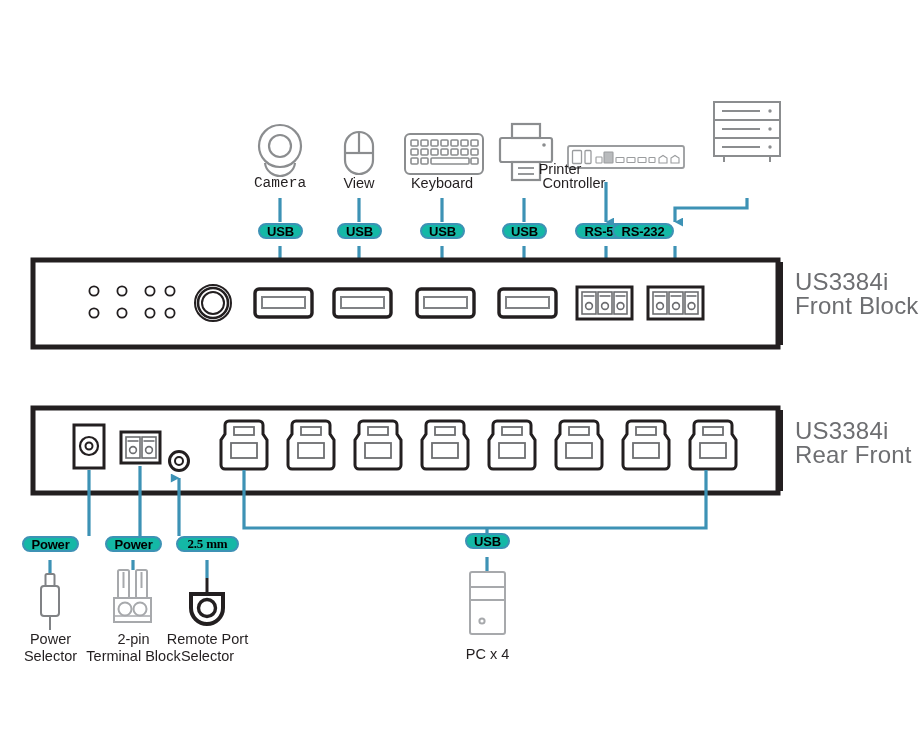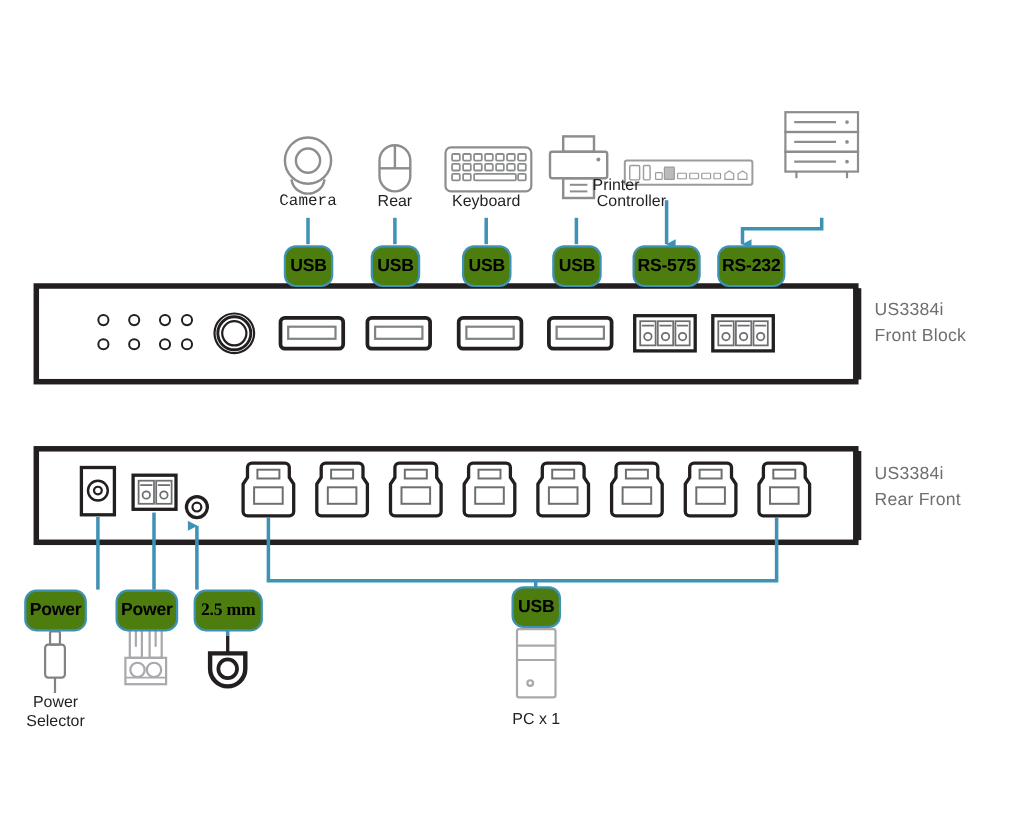--- a/index.html
+++ b/index.html
@@ -10,27 +10,27 @@
     color:#231f20;
   }
   #stage{position:absolute;left:0;top:0;width:920px;height:740px;}
   svg#diagram{position:absolute;left:0;top:0;width:920px;height:740px;display:block;}
 
   .dev-label{
     position:absolute;text-align:center;font-size:14.5px;line-height:16.5px;
     color:#231f20;white-space:nowrap;
   }
   .view-label{
-    position:absolute;font-size:16px;line-height:24px;color:#6d6e71;
+    position:absolute;font-size:24px;line-height:24px;color:#6d6e71;
     white-space:nowrap;letter-spacing:.2px;
   }
   .port-tag{
     position:absolute;display:flex;align-items:center;justify-content:center;
-    height:38px;border:2px solid #3d92b5;border-radius:11px;background:#4d7c0f;
-    font-size:16px;font-weight:bold;color:#000000;box-sizing:border-box;
+    height:16px;border:2px solid #3d92b5;border-radius:11px;background:#14b8a6;
+    font-size:13px;font-weight:bold;color:#000000;box-sizing:border-box;
     letter-spacing:-0.2px;
   }
   .bottom-label{
     position:absolute;text-align:center;font-size:14.5px;line-height:17px;
     color:#231f20;white-space:nowrap;
   }
 </style>
 </head>
 <body>
 
@@ -317,47 +317,55 @@
       <line x1="470" y1="587" x2="505" y2="587"></line>
       <line x1="470" y1="600" x2="505" y2="600"></line>
       <circle cx="482" cy="621" r="2.6"></circle>
     </g>
 
     <rect x="778" y="262" width="5" height="83" fill="#231f20"></rect>
     <rect x="778" y="410" width="5" height="81" fill="#231f20"></rect>
   </svg>
 
   <div class="dev-label" style="left:230px;top:175px;width:100px;font-family:Liberation Mono, monospace;">Camera</div>
-  <div class="dev-label" style="left:309px;top:175px;width:100px;">Rear</div>
+  <div class="dev-label" style="left:309px;top:175px;width:100px;">View</div>
   <div class="dev-label" style="left:392px;top:175px;width:100px;">Keyboard</div>
   <div class="dev-label" style="left:474px;top:161px;width:100px;padding-left:36px;">Printer</div>
   <div class="dev-label" style="left:524px;top:175px;width:100px;">Controller</div>
 
   <div class="port-tag" style="left:258px;top:223px;width:45px;">USB</div>
   <div class="port-tag" style="left:337px;top:223px;width:45px;">USB</div>
   <div class="port-tag" style="left:420px;top:223px;width:45px;">USB</div>
   <div class="port-tag" style="left:502px;top:223px;width:45px;">USB</div>
   <div class="port-tag" style="left:575px;top:223px;width:62px;">RS-575</div>
-  <div class="port-tag" style="left:652px;top:223px;width:62px;">RS-232</div>
+  <div class="port-tag" style="left:612px;top:223px;width:62px;">RS-232</div>
 
   <div class="view-label" style="left:795px;top:270px;">
     <div>US3384i</div>
     <div>Front Block</div>
   </div>
   <div class="view-label" style="left:795px;top:419px;">
     <div>US3384i</div>
     <div>Rear Front</div>
   </div>
 
   <div class="port-tag" style="left:22px;top:536px;width:57px;">Power</div>
   <div class="port-tag" style="left:105px;top:536px;width:57px;">Power</div>
   <div class="port-tag" style="left:176px;top:536px;width:63px;font-family:Liberation Serif, serif;">2.5 mm</div>
   <div class="port-tag" style="left:465px;top:533px;width:45px;">USB</div>
 
   <div class="bottom-label" style="left:0px;top:631px;width:101px;">
     <div>Power</div>
     <div>Selector</div>
   </div>
+  <div class="bottom-label" style="left:68px;top:631px;width:131px;">
+    <div>2-pin</div>
+    <div>Terminal Block</div>
+  </div>
+  <div class="bottom-label" style="left:152px;top:631px;width:111px;">
+    <div>Remote Port</div>
+    <div>Selector</div>
+  </div>
   <div class="bottom-label" style="left:437px;top:646px;width:101px;">
-    <div>PC x 1</div>
+    <div>PC x 4</div>
   </div>
 
 </div>
 
 </body></html>

